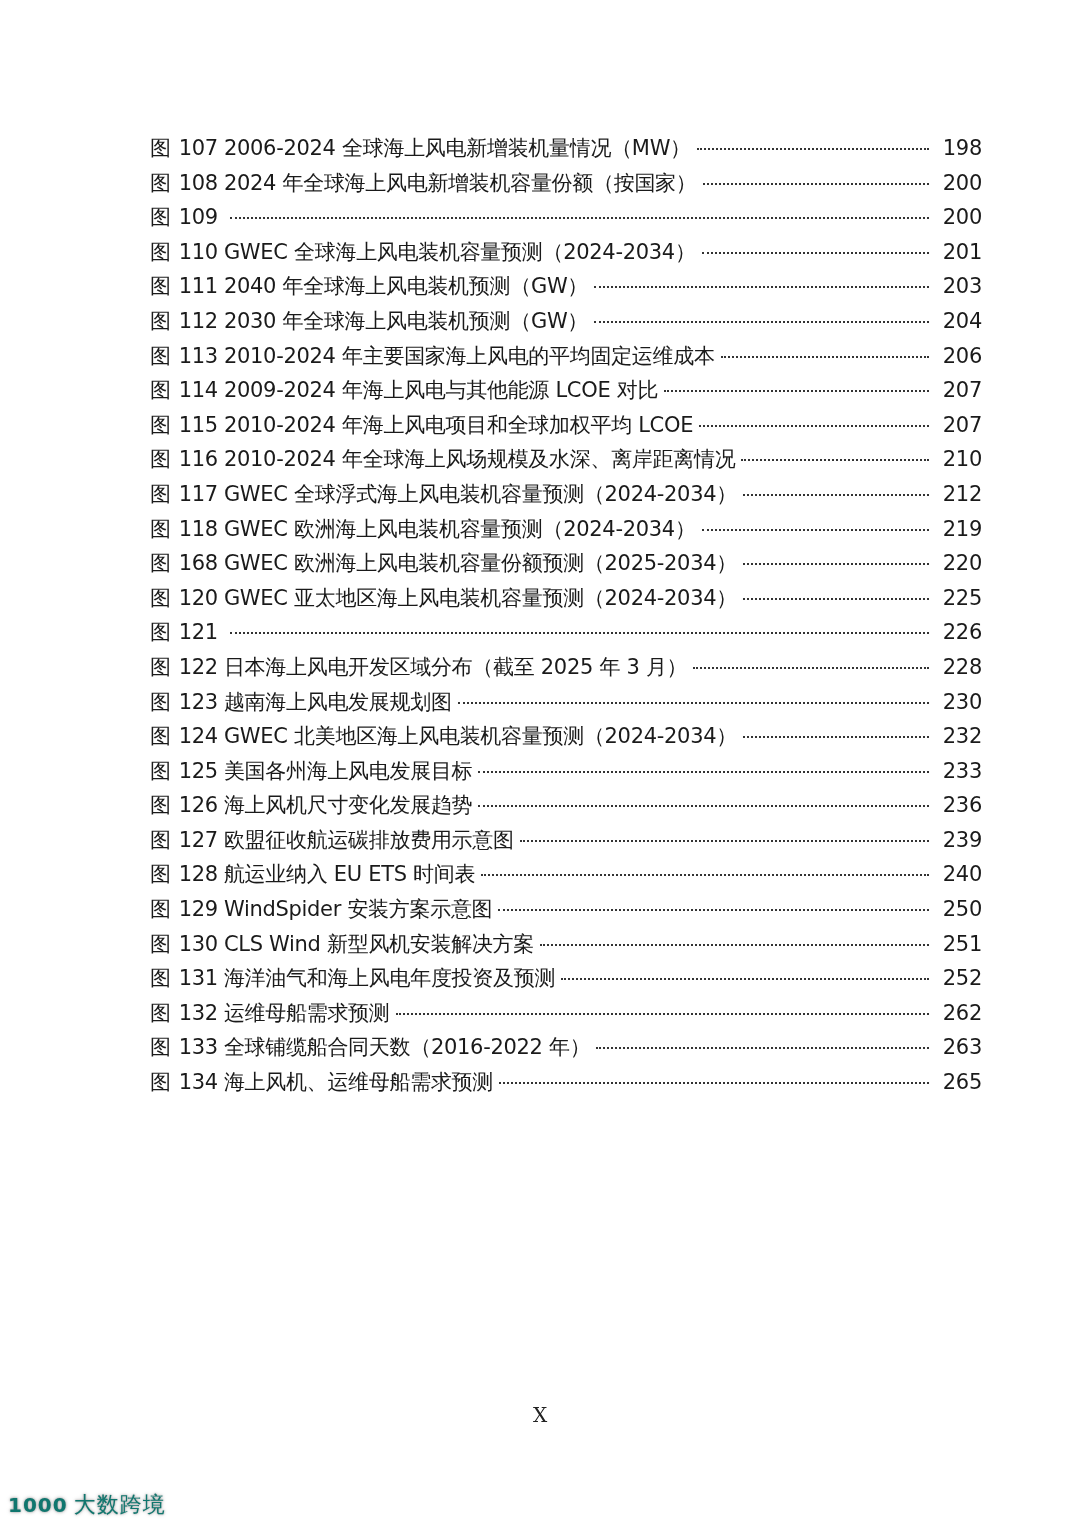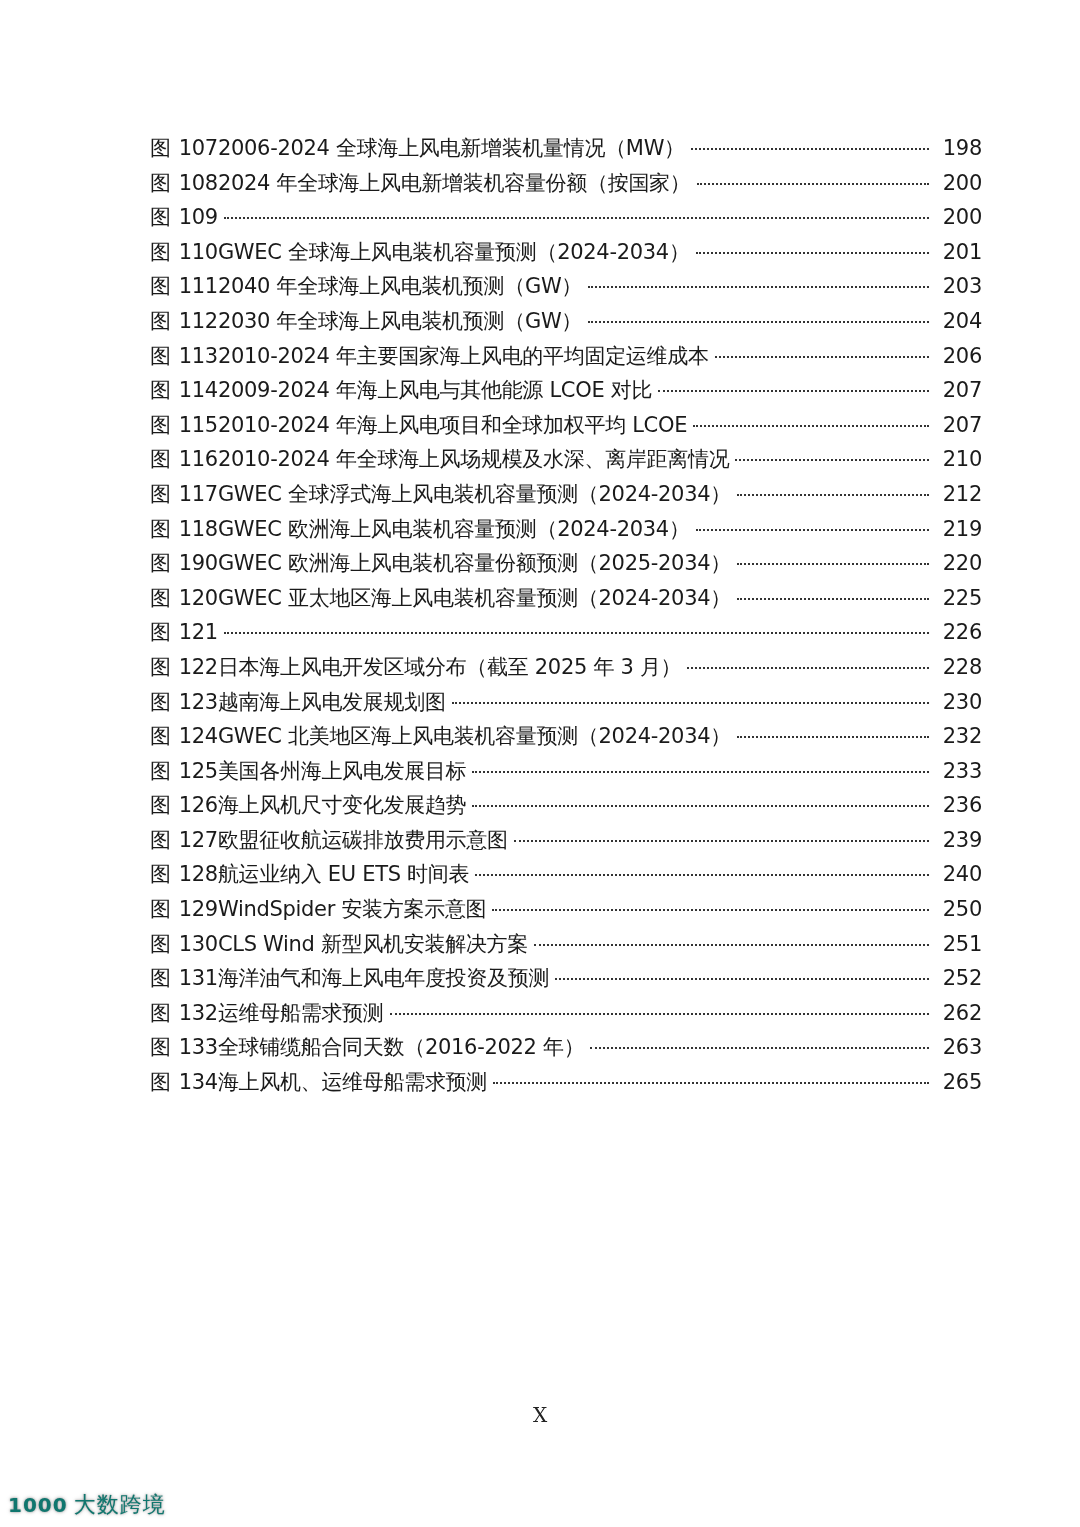--- a/index.html
+++ b/index.html
@@ -10,21 +10,21 @@
   }
   .toc {
     position: absolute; left: 150px; top: 131px; width: 832px;
   }
   .toc-row {
     display: flex; align-items: baseline; height: 34.6px;
     font-size: 21px; line-height: 34.6px; white-space: nowrap;
     letter-spacing: -0.3px;
   }
   .toc-prefix { flex: 0 0 auto; margin-right: 8px; }
-  .toc-num { flex: 0 0 auto; }
+  .toc-num { flex: 0 0 auto; margin-right: 6px; }
   .toc-title { flex: 0 0 auto; }
   .toc-leader {
     flex: 1 1 auto; overflow: hidden; margin: 0 2px 0 6px;
     border-bottom: 2px dotted #333; height: 0; position: relative; top: -5px;
   }
   .toc-page { flex: 0 0 auto; margin-left: 12px; }
   .page-number {
     position: absolute; top: 1403px; left: 0; width: 1080px; text-align: center;
     font-family: "DejaVu Serif", "Liberation Serif", serif; font-size: 20px; color: #222;
   }
@@ -119,21 +119,21 @@
   </div>
     <div class="toc-row">
     <span class="toc-prefix">图</span>
     <span class="toc-num">118</span>
     <span class="toc-title">GWEC 欧洲海上风电装机容量预测（2024-2034）</span>
     <span class="toc-leader"></span>
     <span class="toc-page">219</span>
   </div>
     <div class="toc-row">
     <span class="toc-prefix">图</span>
-    <span class="toc-num">190</span>
+    <span class="toc-num">168</span>
     <span class="toc-title">GWEC 欧洲海上风电装机容量份额预测（2025-2034）</span>
     <span class="toc-leader"></span>
     <span class="toc-page">220</span>
   </div>
     <div class="toc-row">
     <span class="toc-prefix">图</span>
     <span class="toc-num">120</span>
     <span class="toc-title">GWEC 亚太地区海上风电装机容量预测（2024-2034）</span>
     <span class="toc-leader"></span>
     <span class="toc-page">225</span>

